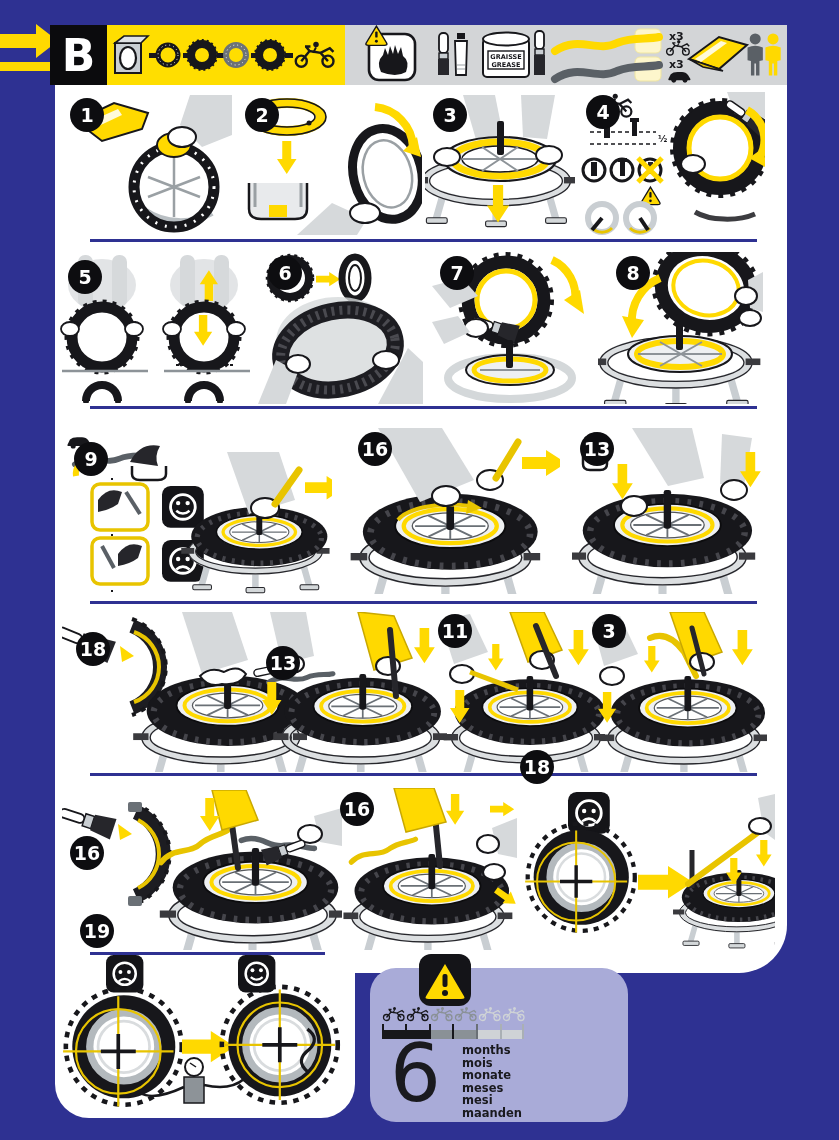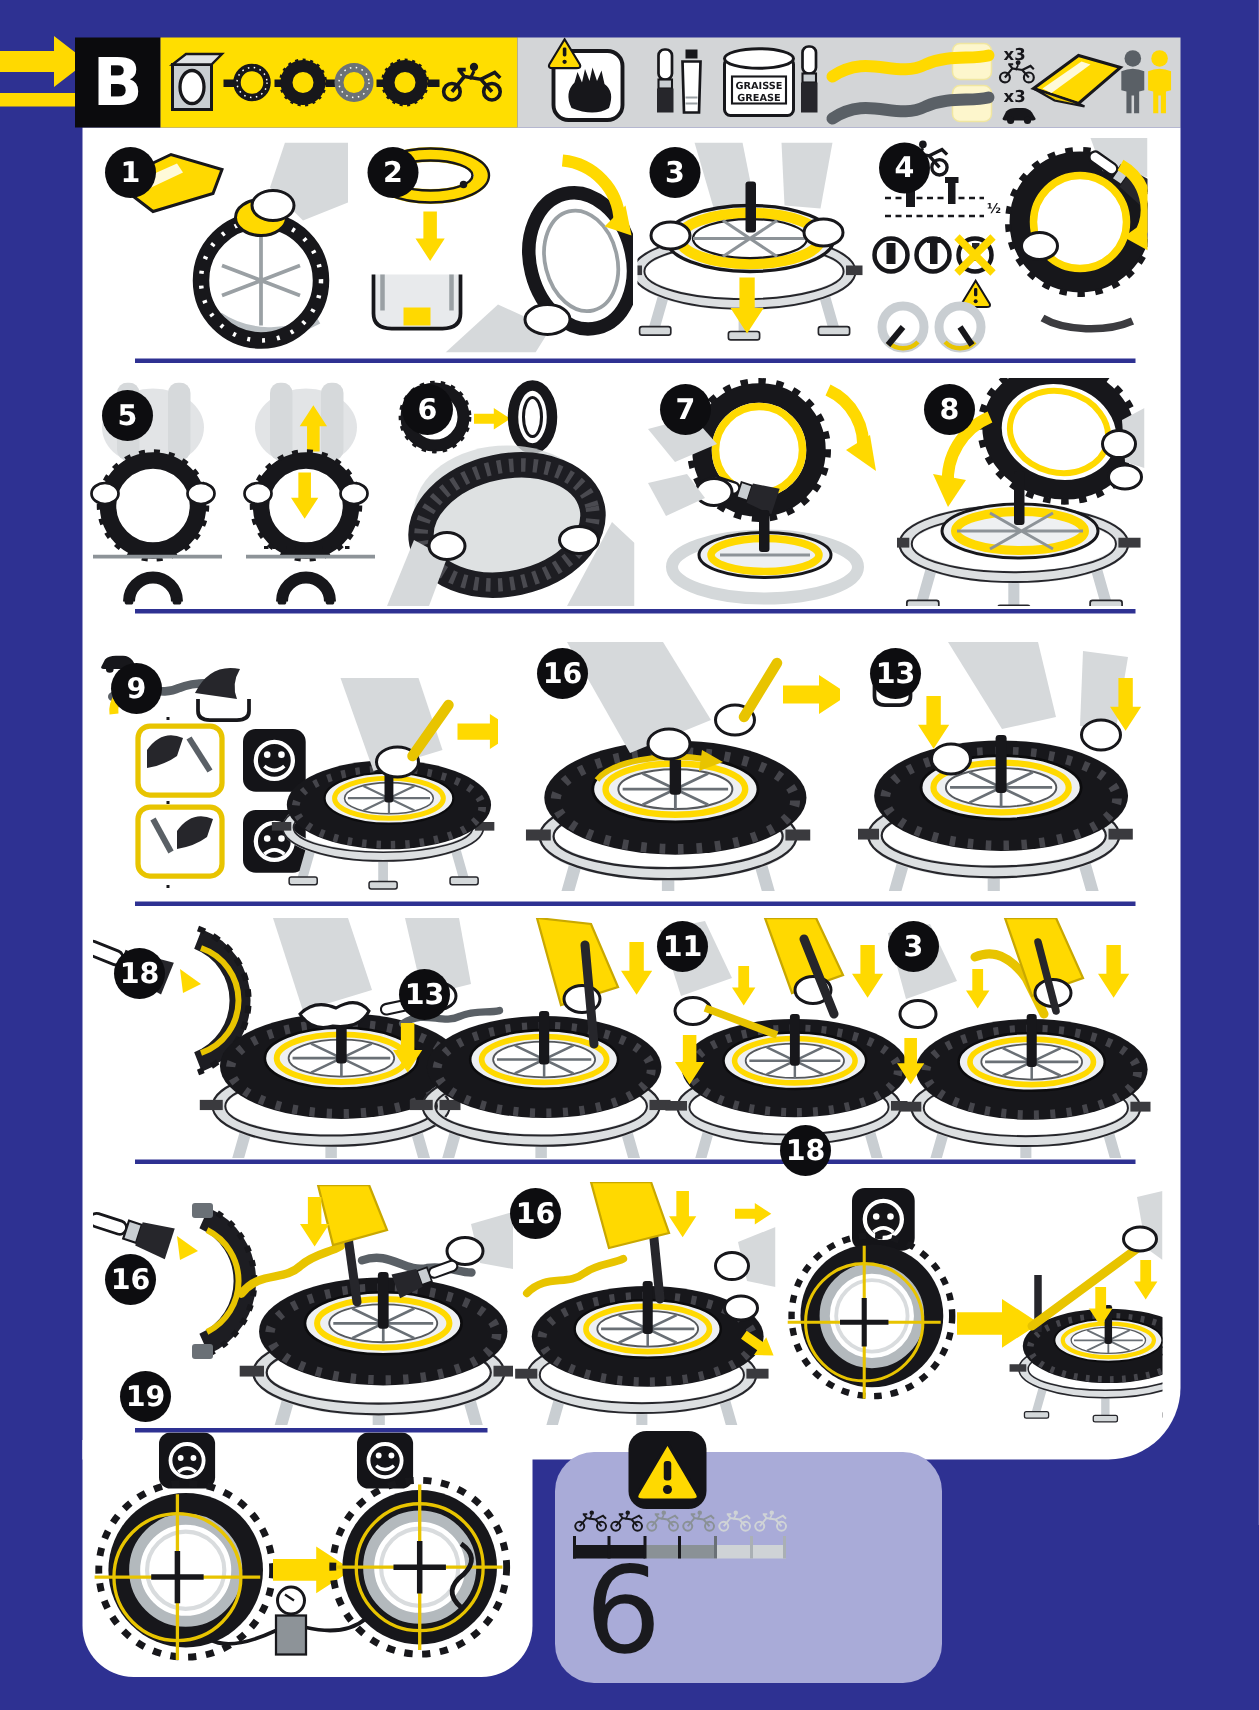--- a/index.html
+++ b/index.html
@@ -730,15 +730,23 @@
       <div class="seg" style="width:24px;background:#cfd3d6"></div>
       <div class="tick" style="left:0;background:#17171b"></div>
       <div class="tick" style="left:23px;background:#17171b"></div>
       <div class="tick" style="left:47px;background:#17171b"></div>
       <div class="tick" style="left:70px;background:#17171b"></div>
       <div class="tick" style="left:94px;background:#6a7076"></div>
       <div class="tick" style="left:118px;background:#aab0b4"></div>
       <div class="tick" style="left:140px;background:#aab0b4"></div>
     </div>
     <div class="big6">6</div>
+    <div class="langs">
+      <div>months</div>
+      <div>mois</div>
+      <div>monate</div>
+      <div>meses</div>
+      <div>mesi</div>
+      <div>maanden</div>
+    </div>
   </div>
 
 </div>
 
 </body></html>

